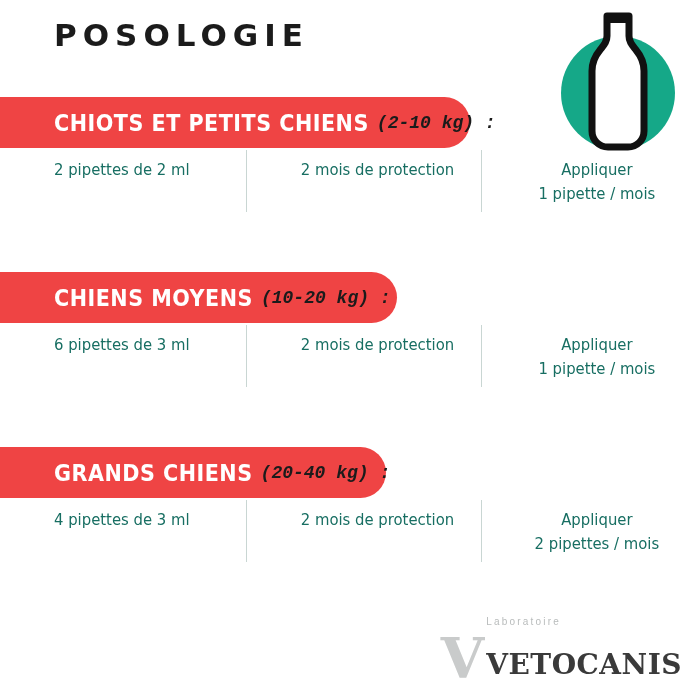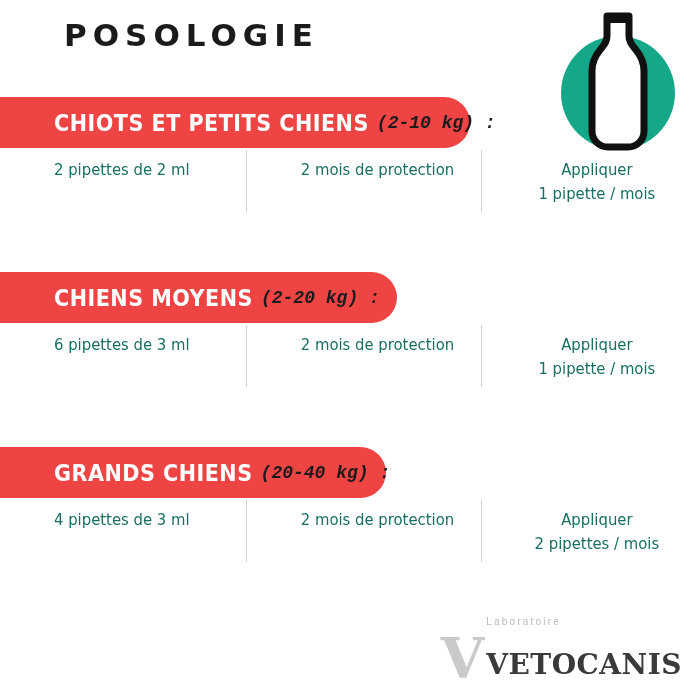--- a/index.html
+++ b/index.html
@@ -17,21 +17,21 @@
   .page {
     position: relative;
     width: 700px;
     height: 700px;
     box-sizing: border-box;
   }
 
   
   .title {
     position: absolute;
-    left: 64px;
+    left: 54px;
     top: 20px;
     font-family: "DejaVu Sans", sans-serif;
     font-weight: bold;
     font-size: 31px;
     letter-spacing: 6px;
     color: #1b1b1b;
     line-height: 1;
   }
 
   
@@ -182,21 +182,21 @@
       <div class="col col-1">2 pipettes de 2 ml</div>
       <div class="col col-2">2 mois de protection</div>
       <div class="col col-3">Appliquer
 1 pipette / mois</div>
     </div>
   </div>
 
   <div class="section section-2">
     <div class="band band-2">
       <span class="band-label">CHIENS MOYENS</span>
-      <span class="band-weight">(2-20 kg) :</span>
+      <span class="band-weight">(10-20 kg) :</span>
     </div>
     <div class="details">
       <div class="col col-1">6 pipettes de 3 ml</div>
       <div class="col col-2">2 mois de protection</div>
       <div class="col col-3">Appliquer
 1 pipette / mois</div>
     </div>
   </div>
 
   <div class="section section-3">

